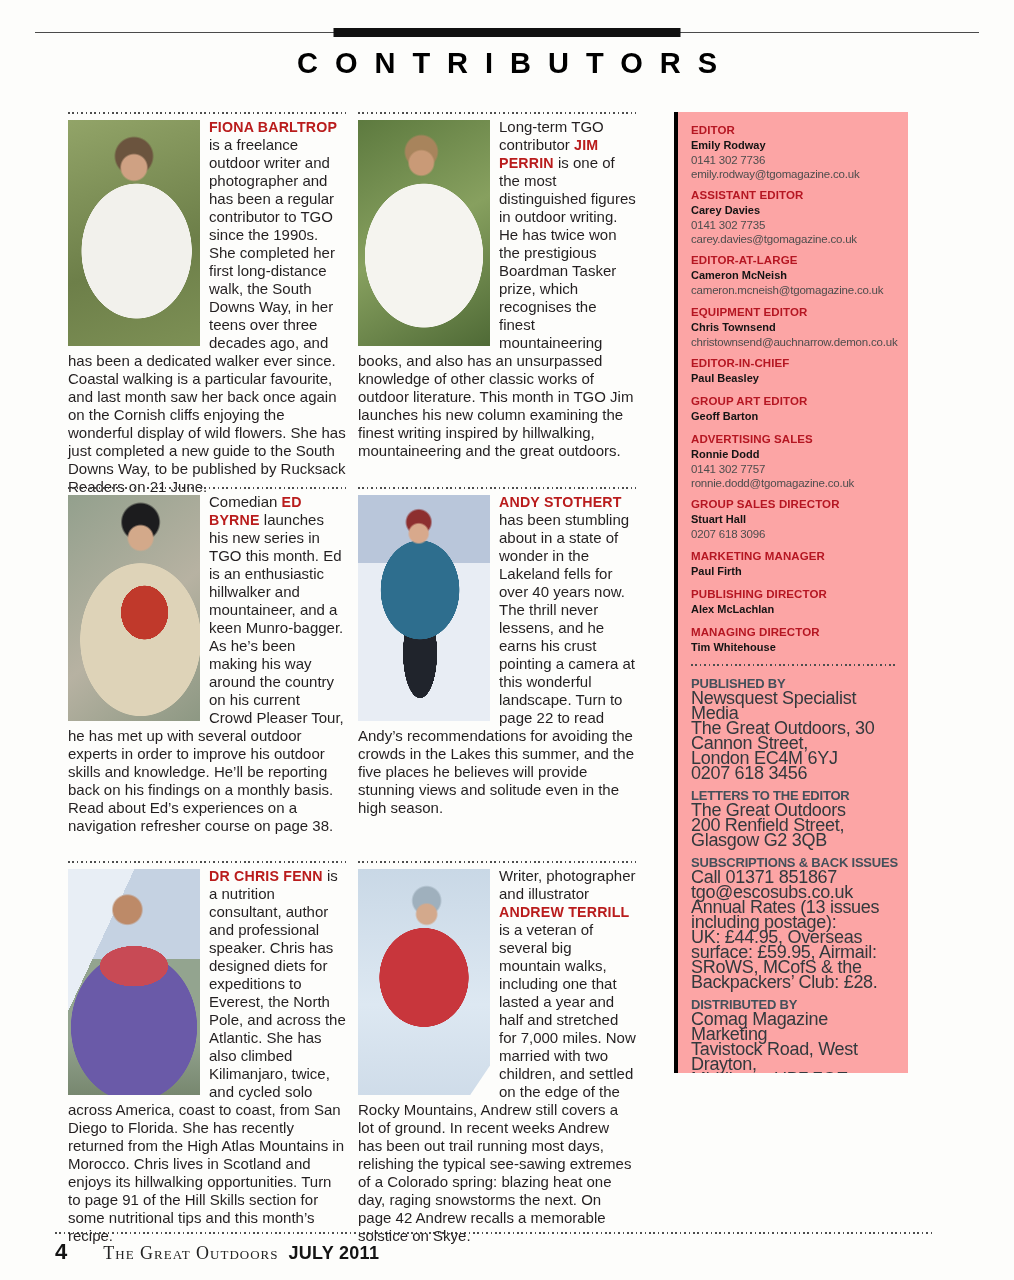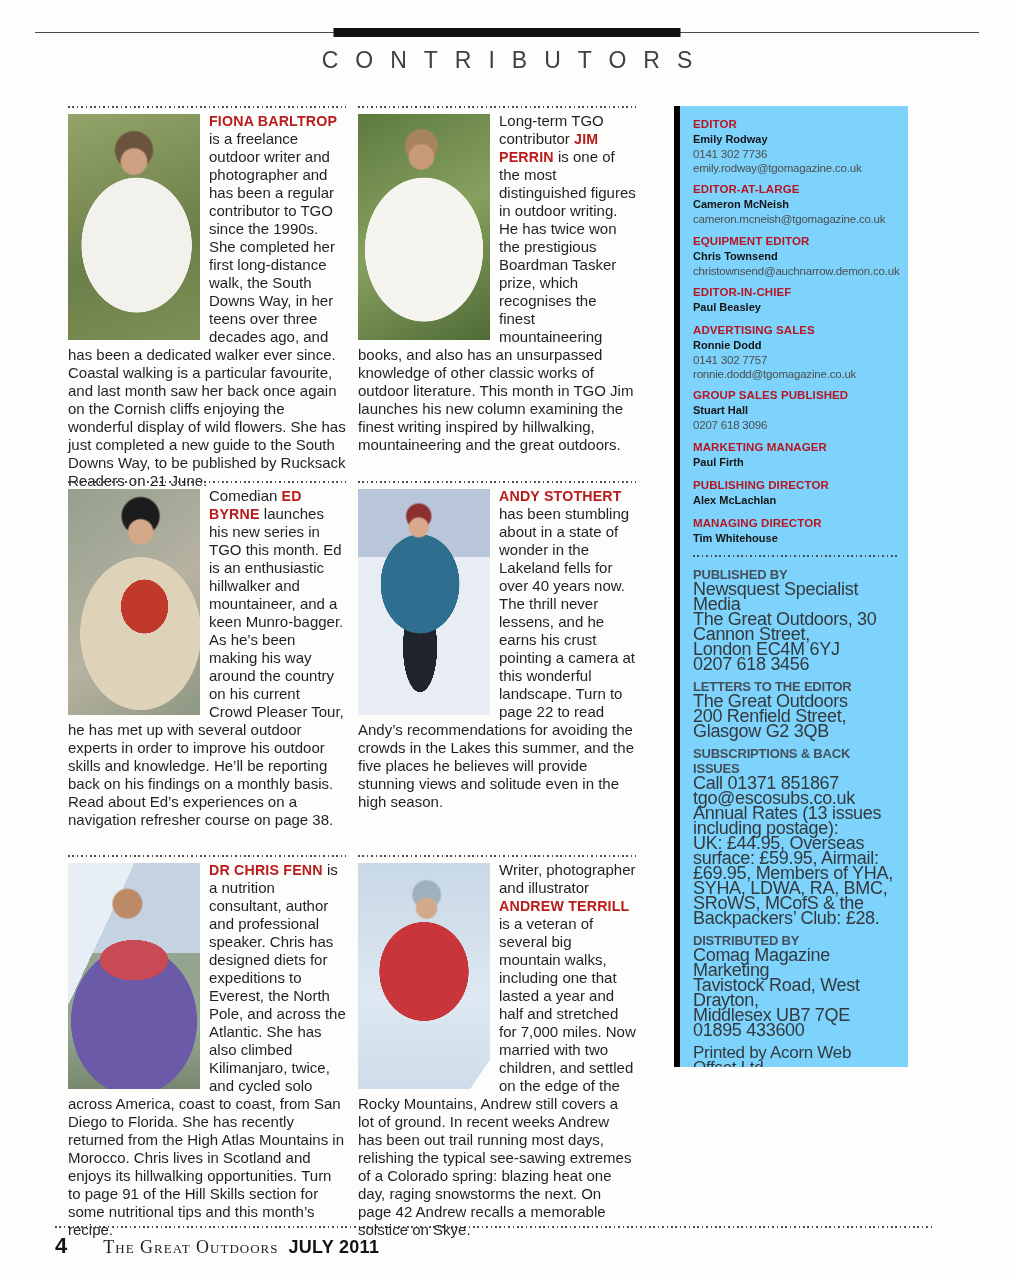--- a/index.html
+++ b/index.html
@@ -6,22 +6,22 @@
   body{
     width:1014px;height:1280px;overflow:hidden;background:#fdfdfb;
     font-family:"Liberation Sans","DejaVu Sans",sans-serif;color:#231f20;
     position:relative;
   }
   
   .header{margin:32px 35px 0 35px;position:relative;}
   .header-rule{height:1px;background:#4a4a4a;}
   .header-bar{position:absolute;left:50%;transform:translateX(-50%);top:-4px;width:347px;height:9px;background:#111;}
   .page-title{
-    text-align:center;margin-top:14px;font-size:23px;font-weight:400;
-    letter-spacing:17px;padding-left:17px;color:#404040;
+    text-align:center;margin-top:14px;font-size:29px;font-weight:700;
+    letter-spacing:17px;padding-left:17px;color:#000000;
   }
   
   .main{display:flex;margin:32px 0 0 68px;height:1114px;}
   .bios{
     display:grid;grid-template-columns:278px 278px;column-gap:12px;
     grid-template-rows:375px 374px auto;width:568px;
   }
   .bio{position:relative;}
   .dotted{height:2px;background-image:repeating-linear-gradient(90deg,#4d4d4d 0 1.6px,transparent 1.6px 4.4px);}
   .bio .dotted{margin-bottom:4px;}
@@ -58,22 +58,22 @@
       linear-gradient(115deg,#e8eef5 0 28%,transparent 28%),
       linear-gradient(180deg,#c5d2e2 0 40%,#93a48f 40% 75%,#77876f);}
   .p5{background:
       radial-gradient(circle at 52% 20%,#d3a98c 0 5%,transparent 6%),
       radial-gradient(circle at 52% 14%,#9fb0bd 0 6.5%,transparent 7.5%),
       radial-gradient(ellipse 34% 22% at 50% 48%,#c8363c 0 99%,transparent 100%),
       linear-gradient(180deg,#c9d8e6,#dde8f2 60%,#cfdce9);
       clip-path:polygon(0 0,100% 0,100% 87%,85% 100%,0 100%);}
   
   .sidebar{
-    margin-left:38px;width:234px;height:961px;background:#7dd3fc;
-    border-left:6px solid #000000;box-sizing:border-box;
+    margin-left:38px;width:234px;height:961px;background:#fca5a5;
+    border-left:4px solid #000000;box-sizing:border-box;
     padding:12px 10px 0 13px;overflow:hidden;
   }
   .staff-role{color:#b51622;font-weight:bold;font-size:11.5px;line-height:13px;letter-spacing:.1px;}
   .staff-name{font-weight:bold;font-size:11px;line-height:17px;color:#141414;}
   .staff-line{font-size:11.5px;line-height:13.5px;color:#4d4d4d;letter-spacing:-.2px;}
   .staff-entry{margin-bottom:8px;}
   .side-sep{margin:6px 0 10px 0;}
   .info-heading{color:#44505a;font-weight:bold;font-size:13px;line-height:15px;letter-spacing:-.2px;}
   .info-line{font-size:18px;line-height:15px;color:#33393d;letter-spacing:-.3px;}
   .info-section{margin-bottom:7px;}
@@ -137,41 +137,51 @@
 
   <aside class="sidebar">
 
     <div class="staff-entry">
       <div class="staff-role">EDITOR</div>
       <div class="staff-name">Emily Rodway</div>
       <div class="staff-line">0141 302 7736</div>
       <div class="staff-line">emily.rodway@tgomagazine.co.uk</div>
     </div>
     <div class="staff-entry">
+      <div class="staff-role">ASSISTANT EDITOR</div>
+      <div class="staff-name">Carey Davies</div>
+      <div class="staff-line">0141 302 7735</div>
+      <div class="staff-line">carey.davies@tgomagazine.co.uk</div>
+    </div>
+    <div class="staff-entry">
       <div class="staff-role">EDITOR-AT-LARGE</div>
       <div class="staff-name">Cameron McNeish</div>
       <div class="staff-line">cameron.mcneish@tgomagazine.co.uk</div>
     </div>
     <div class="staff-entry">
       <div class="staff-role">EQUIPMENT EDITOR</div>
       <div class="staff-name">Chris Townsend</div>
       <div class="staff-line">christownsend@auchnarrow.demon.co.uk</div>
     </div>
     <div class="staff-entry">
       <div class="staff-role">EDITOR-IN-CHIEF</div>
       <div class="staff-name">Paul Beasley</div>
+    </div>
+    <div class="staff-entry">
+      <div class="staff-role">GROUP ART EDITOR</div>
+      <div class="staff-name">Geoff Barton</div>
     </div>
     <div class="staff-entry">
       <div class="staff-role">ADVERTISING SALES</div>
       <div class="staff-name">Ronnie Dodd</div>
       <div class="staff-line">0141 302 7757</div>
       <div class="staff-line">ronnie.dodd@tgomagazine.co.uk</div>
     </div>
     <div class="staff-entry">
-      <div class="staff-role">GROUP SALES PUBLISHED</div>
+      <div class="staff-role">GROUP SALES DIRECTOR</div>
       <div class="staff-name">Stuart Hall</div>
       <div class="staff-line">0207 618 3096</div>
     </div>
     <div class="staff-entry">
       <div class="staff-role">MARKETING MANAGER</div>
       <div class="staff-name">Paul Firth</div>
     </div>
     <div class="staff-entry">
       <div class="staff-role">PUBLISHING DIRECTOR</div>
       <div class="staff-name">Alex McLachlan</div>
@@ -196,21 +206,20 @@
       <div class="info-line">The Great Outdoors</div>
       <div class="info-line">200 Renfield Street, Glasgow G2 3QB</div>
     </div>
 
     <div class="info-section">
       <div class="info-heading">SUBSCRIPTIONS &amp; BACK ISSUES</div>
       <div class="info-line">Call 01371 851867</div>
       <div class="info-line">tgo@escosubs.co.uk</div>
       <div class="info-line">Annual Rates (13 issues including postage):</div>
       <div class="info-line">UK: £44.95, Overseas surface: £59.95, Airmail:</div>
-      <div class="info-line">£69.95, Members of YHA, SYHA, LDWA, RA, BMC,</div>
       <div class="info-line">SRoWS, MCofS &amp; the Backpackers’ Club: £28.</div>
     </div>
 
     <div class="info-section">
       <div class="info-heading">DISTRIBUTED BY</div>
       <div class="info-line">Comag Magazine Marketing</div>
       <div class="info-line">Tavistock Road, West Drayton,</div>
       <div class="info-line">Middlesex UB7 7QE 01895 433600</div>
     </div>
 

